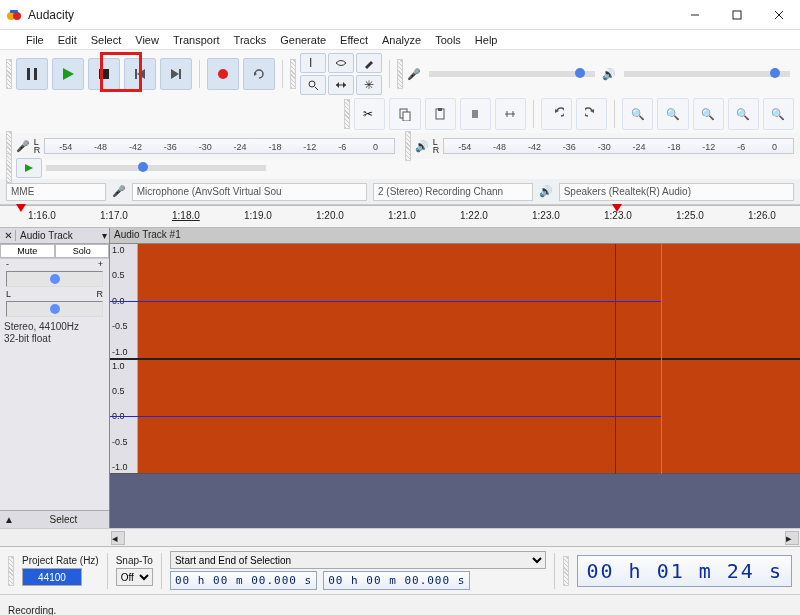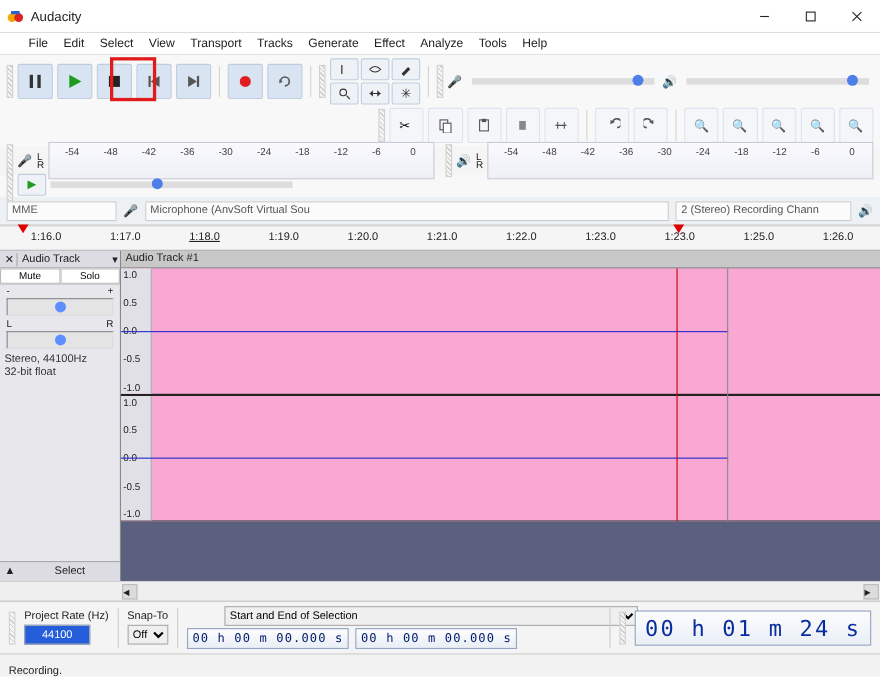--- a/index.html
+++ b/index.html
@@ -27,21 +27,21 @@
   }
   .tbtn.small { width: 26px; height: 20px; background: #eef1f6; }
   .tbtn.light { background: #f4f6fa; border-color: #dde3ee; }
   .sep { width: 1px; height: 28px; background: #d3d3d3; margin: 0 3px; }
   .grip { width: 6px; height: 30px; background: repeating-linear-gradient(45deg,#ccc,#ccc 1px,#f4f4f4 1px,#f4f4f4 3px); border:1px solid #d0d0d0; }
 
   .ruler { height: 30px; display: flex; background: #f5f5f5; border-bottom:1px solid #bbb; position:relative; }
   .ruler .label { position:absolute; top:4px; font-size:10px; }
 
   .meterbar { height: 26px; display:flex; align-items:center; background:#f5f5f5; padding:0 6px; gap:4px; }
-  .meter { height:34px; background:linear-gradient(#fafafe,#eef0f6); border:1px solid #c7cbd6; position:relative; }
+  .meter { height:16px; background:linear-gradient(#fafafe,#eef0f6); border:1px solid #c7cbd6; position:relative; }
   .meter .num { position:absolute; top:3px; font-size:9px; color:#444; }
 
   .devicebar { height: 26px; background:#eef1f4; display:flex; align-items:center; gap:6px; padding:0 6px; border-bottom:1px solid #ccc; }
   .devicebar .dd { flex:1; height:18px; background:#fbfbfb; border:1px solid #ccc; padding:0 4px; display:flex; align-items:center; font-size:10px; color:#555; overflow:hidden; white-space:nowrap; }
   .devicebar .dd.small { flex:0 0 100px;text-align:center; }
   .playcursor-line { position:absolute; top:0; bottom:0; width:1px; background:#c80000; z-index:5; }
   .red-arrow { position:absolute; top:-2px; width:0; height:0; border-left:5px solid transparent; border-right:5px solid transparent; border-top:8px solid #e00000; z-index:6; }
 
   .trackarea { display:flex; height: 300px; background:#5b607f; position:relative; }
   .trackpanel { width: 110px; background:#e8e8ec; border-right:1px solid #888; display:flex; flex-direction:column; font-size:10px; }
@@ -50,21 +50,21 @@
   .trackpanel .row { display:flex; border-bottom:1px solid #ccc; }
   .trackpanel .row button { flex:1; font-size:9px; background:#fff; border:1px solid #bbb; padding:1px 2px; }
   .trackpanel .slider { height:16px; margin:2px 6px; position:relative; background:#e4e4e4; border:1px inset #ddd; }
   .trackpanel .slider::after { content:""; position:absolute; top:2px; left:50%; width:10px; height:10px; background:#5e8eff; border-radius:50%; transform:translateX(-50%); }
   .trackpanel .info { padding:2px 4px; color:#333; line-height:12px; }
   .trackpanel .footer { margin-top:auto; height:18px; background:#dcdce2; display:flex; align-items:center; border-top:1px solid #aaa; }
 
   .wavecol { flex:1; display:flex; flex-direction:column; position:relative; }
   .wavetitle { height:16px; background:#c8c8c8; border-bottom:1px solid #888; font-size:10px; padding:1px 4px; }
   .channels { flex:1; display:flex; flex-direction:column; position:relative; }
-  .chan { flex:1; background:#f9a8d4; position:relative; border-bottom:1px solid #555; }
+  .chan { flex:1; background:#c2410c; position:relative; border-bottom:1px solid #555; }
   .chan.first { border-bottom:2px solid #222; }
   .chan .zero { position:absolute; top:50%; left:0; width:80%; height:1px; background:#2727d2; }
   .chan .scale { width:28px; height:100%; background:#e0e0e6; border-right:1px solid #aaa; position:absolute; left:0; top:0; display:flex; flex-direction:column; justify-content:space-between; font-size:9px; padding:1px 2px; }
   .audio-end { position:absolute; top:0; bottom:0; right:20%; width:0; border-left:1px solid #888; }
   .below-track { flex:1; background:#5b607f; }
 
   .scrollbar { height:18px; background:#efefef; border-top:1px solid #ccc; display:flex; align-items:center; }
   .scrollbar .thumb { width:14px; height:14px; background:#dcdcdc; border:1px solid #bbb; margin:0 1px; }
 
   .bottombar { height:48px; background:#f4f4f4; border-top:1px solid #bbb; display:flex; align-items:center; padding:20px 8px; gap:8px; }
@@ -322,20 +322,23 @@
         <span>MME</span>
       </div>
     <span>🎤</span>
     <div class="dd">
         <span>Microphone (AnvSoft Virtual Sou</span>
       </div>
     <div class="dd" style="flex:0 0 160px;">
         <span>2 (Stereo) Recording Chann</span>
       </div>
     <span>🔊</span>
+    <div class="dd">
+        <span>Speakers (Realtek(R) Audio)</span>
+      </div>
   </div>
 
   <div class="stop-highlight" style="left:100px; top:2px; width:42px; height:40px;"></div>
 </div>
 
 <div class="ruler" style="height:22px;">
   <div class="red-arrow" style="left:16px;"></div>
   <span class="label" style="left:28px;">1:16.0</span>
   <span class="label" style="left:100px;">1:17.0</span>
   <span class="label" style="left:172px;text-decoration:underline;">1:18.0</span>
@@ -424,21 +427,21 @@
     <span>Project Rate (Hz)</span>
     <input class="rate" value="44100" style="">
   </div>
   <div class="sep2"></div>
   <div class="cell">
     <span>Snap-To</span>
     <select><option>Off</option></select>
   </div>
   <div class="sep2"></div>
   <div class="cell" style="flex:1;">
-    <select style="width:100%;margin-left:34px;"><option>Start and End of Selection</option></select>
+    <select style="width:100%;"><option>Start and End of Selection</option></select>
     <div style="display:flex; gap:6px;">
       <div class="timecode">00 h 00 m 00.000 s</div>
       <div class="timecode">00 h 00 m 00.000 s</div>
     </div>
   </div>
   <div class="sep2"></div>
   <div class="grip"></div>
   <div class="timecode bigtime">00 h 01 m 24 s</div>
 </div>
 

